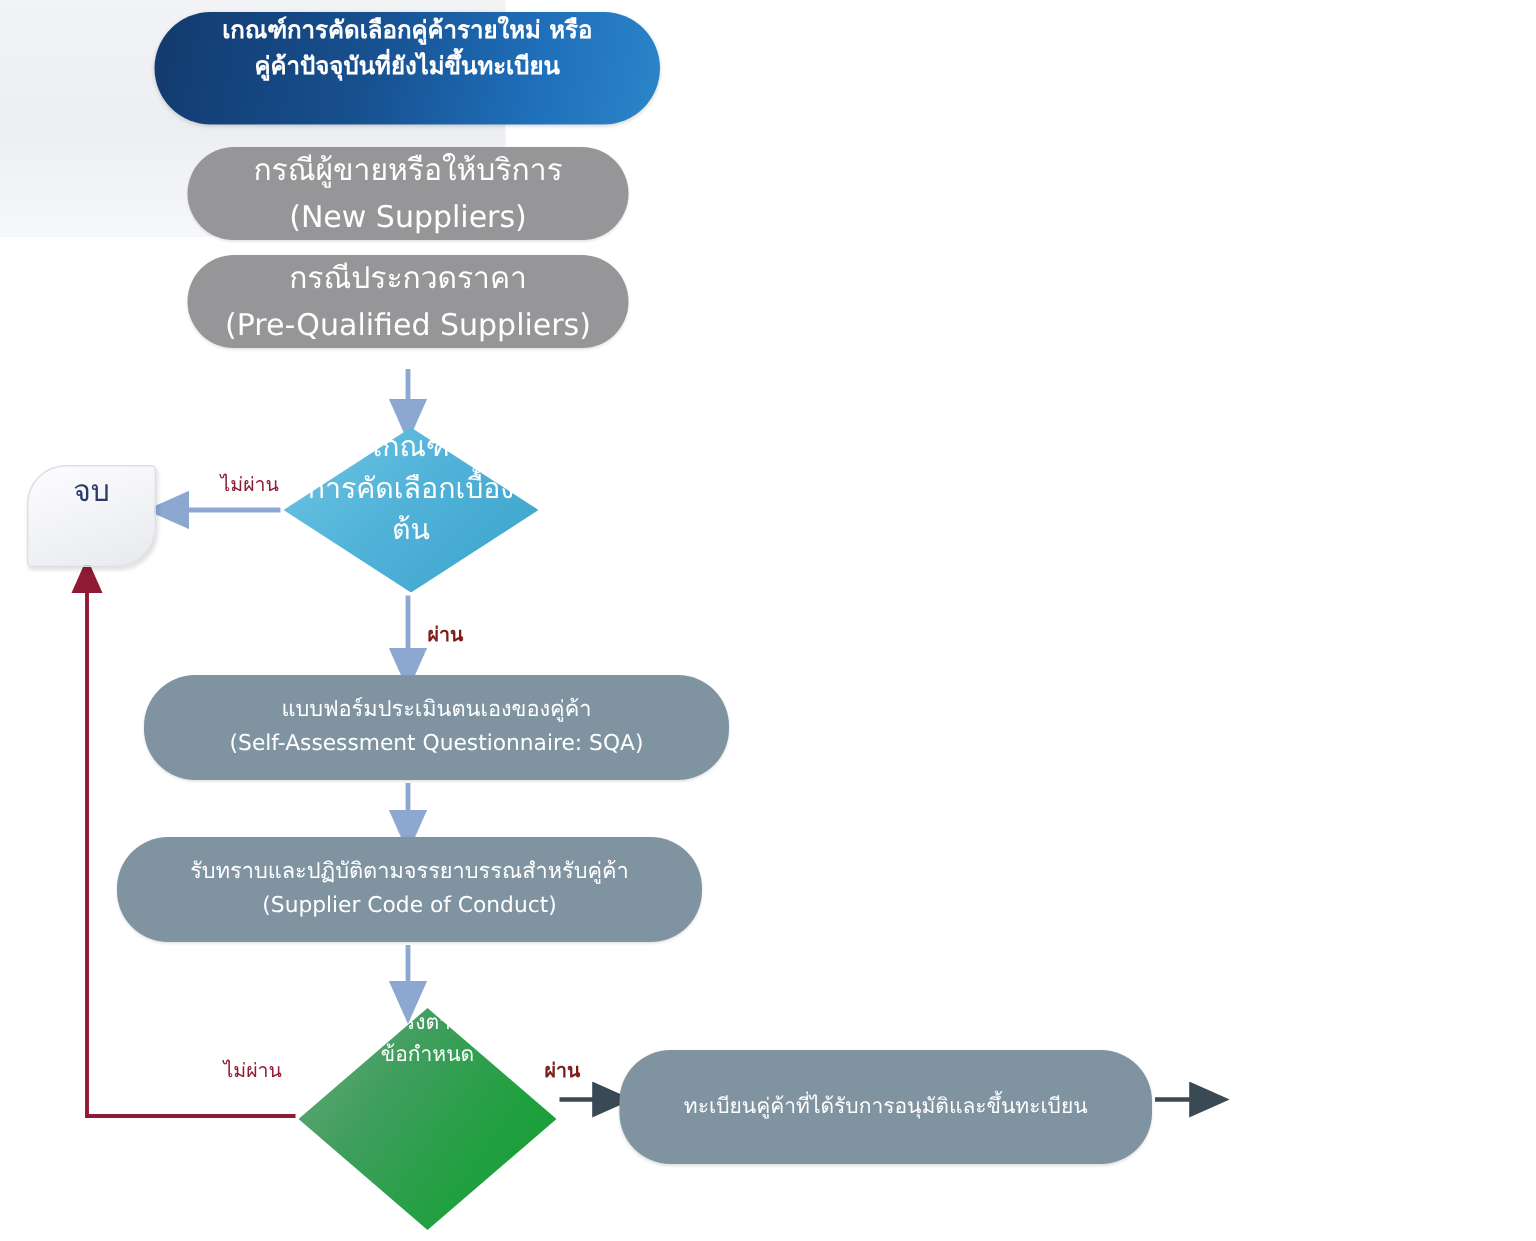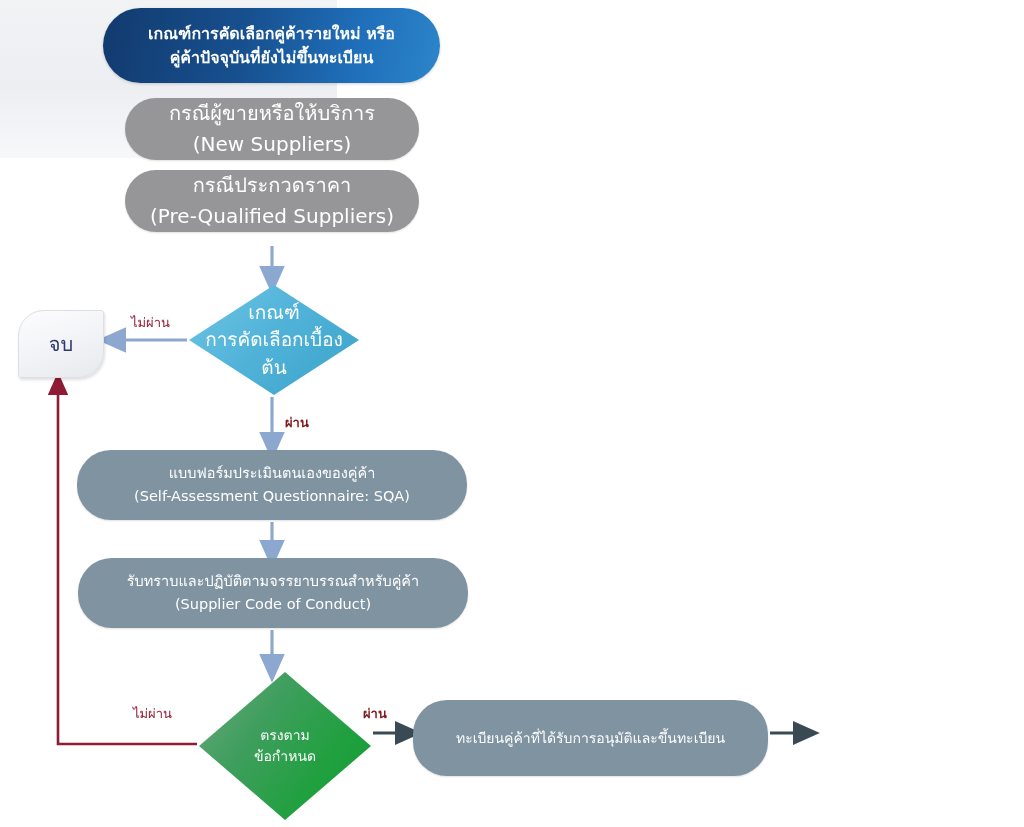--- a/index.html
+++ b/index.html
@@ -14,21 +14,20 @@
     position: relative;
     width: 1024px;
     height: 827px;
     background: #ffffff;
     overflow: hidden;
   }
   .node {
     position: absolute;
     box-sizing: border-box;
     display: flex;
-    align-items: center;
     justify-content: center;
     text-align: center;
   }
   .lines {
     position: absolute;
     left: 0; top: 0;
     width: 1024px;
     height: 827px;
     pointer-events: none;
   }
@@ -102,21 +101,21 @@
   .process-box {
     background: #7f93a1;
     color: #ffffff;
     border-radius: 34px;
     font-size: 14.5px;
     line-height: 1.6;
     padding: 0 20px;
     flex-direction: column;
     box-shadow: 0 1px 2px rgba(0,0,0,0.12);
   }
-  #box-sqa          { left: 77px;  top: 450px; width: 390px; height: 70px; }
+  #box-sqa          { left: 96px;  top: 450px; width: 390px; height: 70px; }
   #box-code-conduct { left: 78px;  top: 558px; width: 390px; height: 70px; }
   #box-registry     { left: 413px; top: 700px; width: 355px; height: 76px; font-size: 14px; }
 
   
   .terminal {
     background: linear-gradient(160deg, #fdfdfe 0%, #f2f3f6 52%, #e7e9ee 100%);
     border: 1px solid #dcdfe6;
     border-top-left-radius: 26px;
     border-bottom-right-radius: 26px;
     border-top-right-radius: 3px;
@@ -127,21 +126,21 @@
   }
   #terminal-stop  { left: 18px;  top: 310px; width: 86px;  height: 68px; }
   #terminal-end   { left: 811px; top: 706px; width: 160px; height: 52px; }
 
   
   .edge-label {
     position: absolute;
     font-size: 13px;
     white-space: nowrap;
   }
-  .label-fail { color: #8f1a33; }
+  .label-fail { color: #8f1a33; margin-left: 16px; }
   .label-pass { color: #7f1d1d; font-weight: bold; }
   #label-fail-initial  { left: 131px; top: 312px; }
   #label-pass-initial  { left: 285px; top: 412px; }
   #label-fail-req      { left: 133px; top: 703px; }
   #label-pass-req      { left: 363px; top: 703px; }
 </style>
 </head>
 <body>
 
 <div id="canvas">

